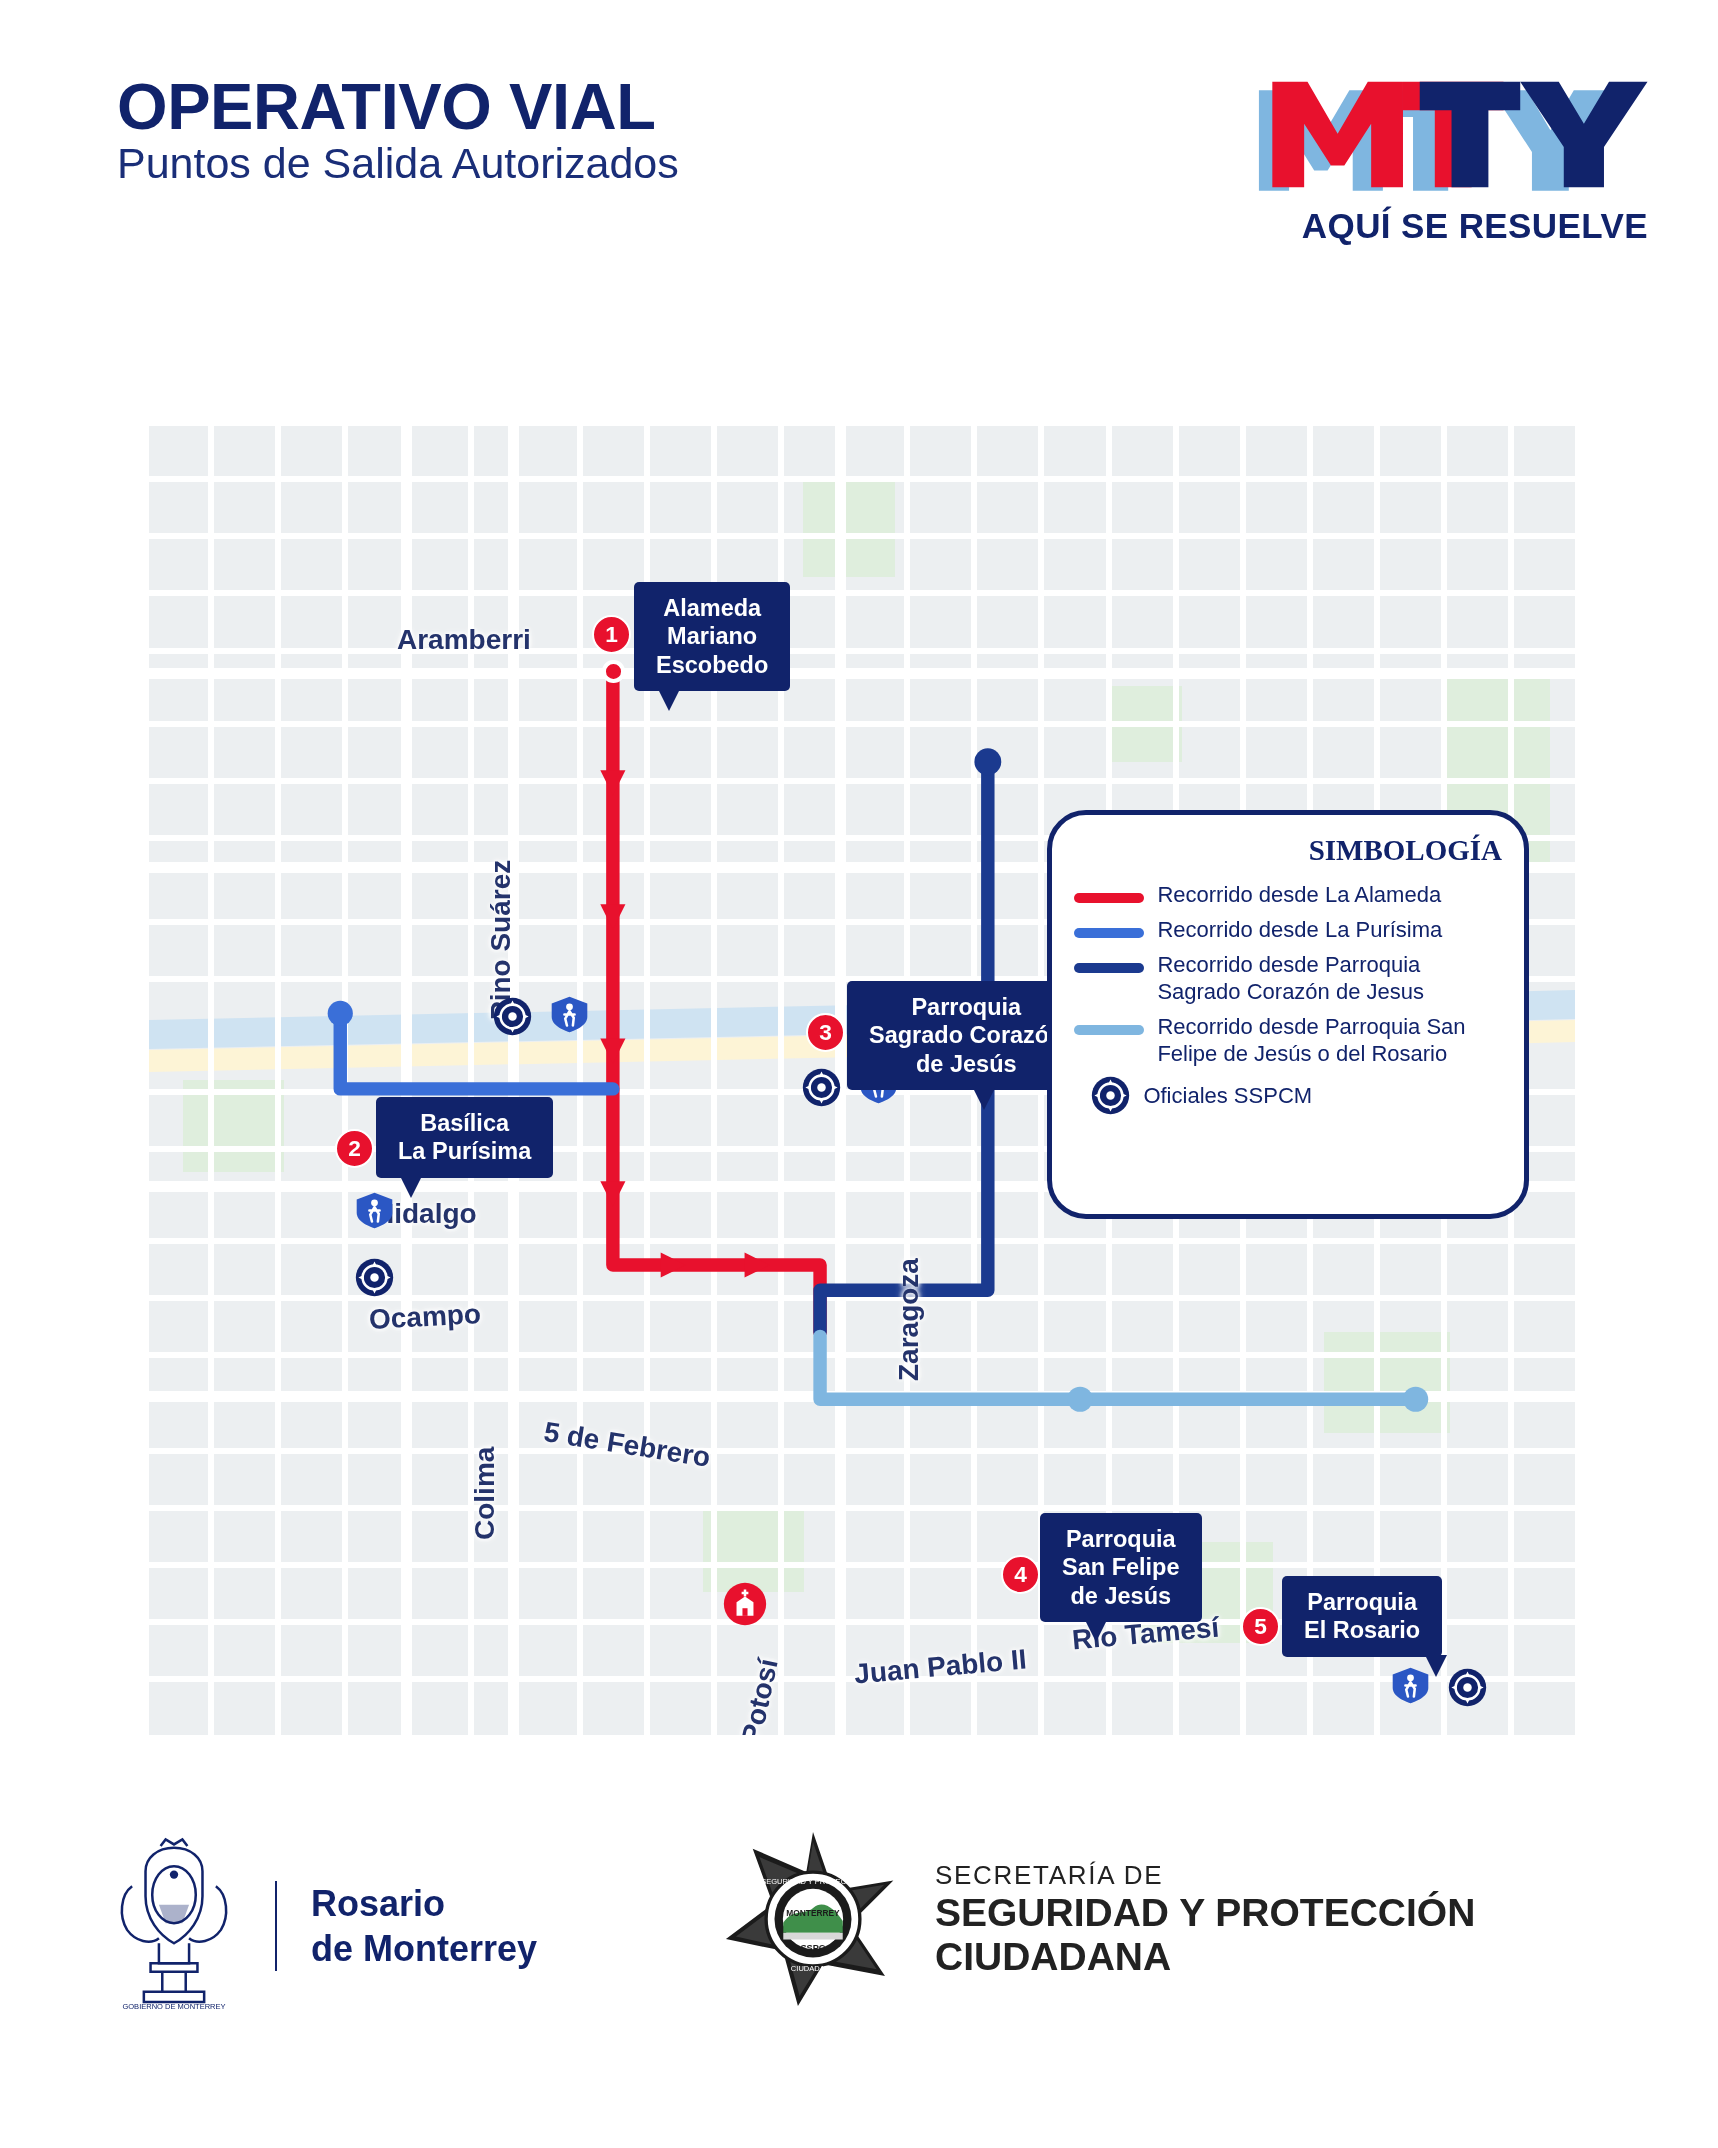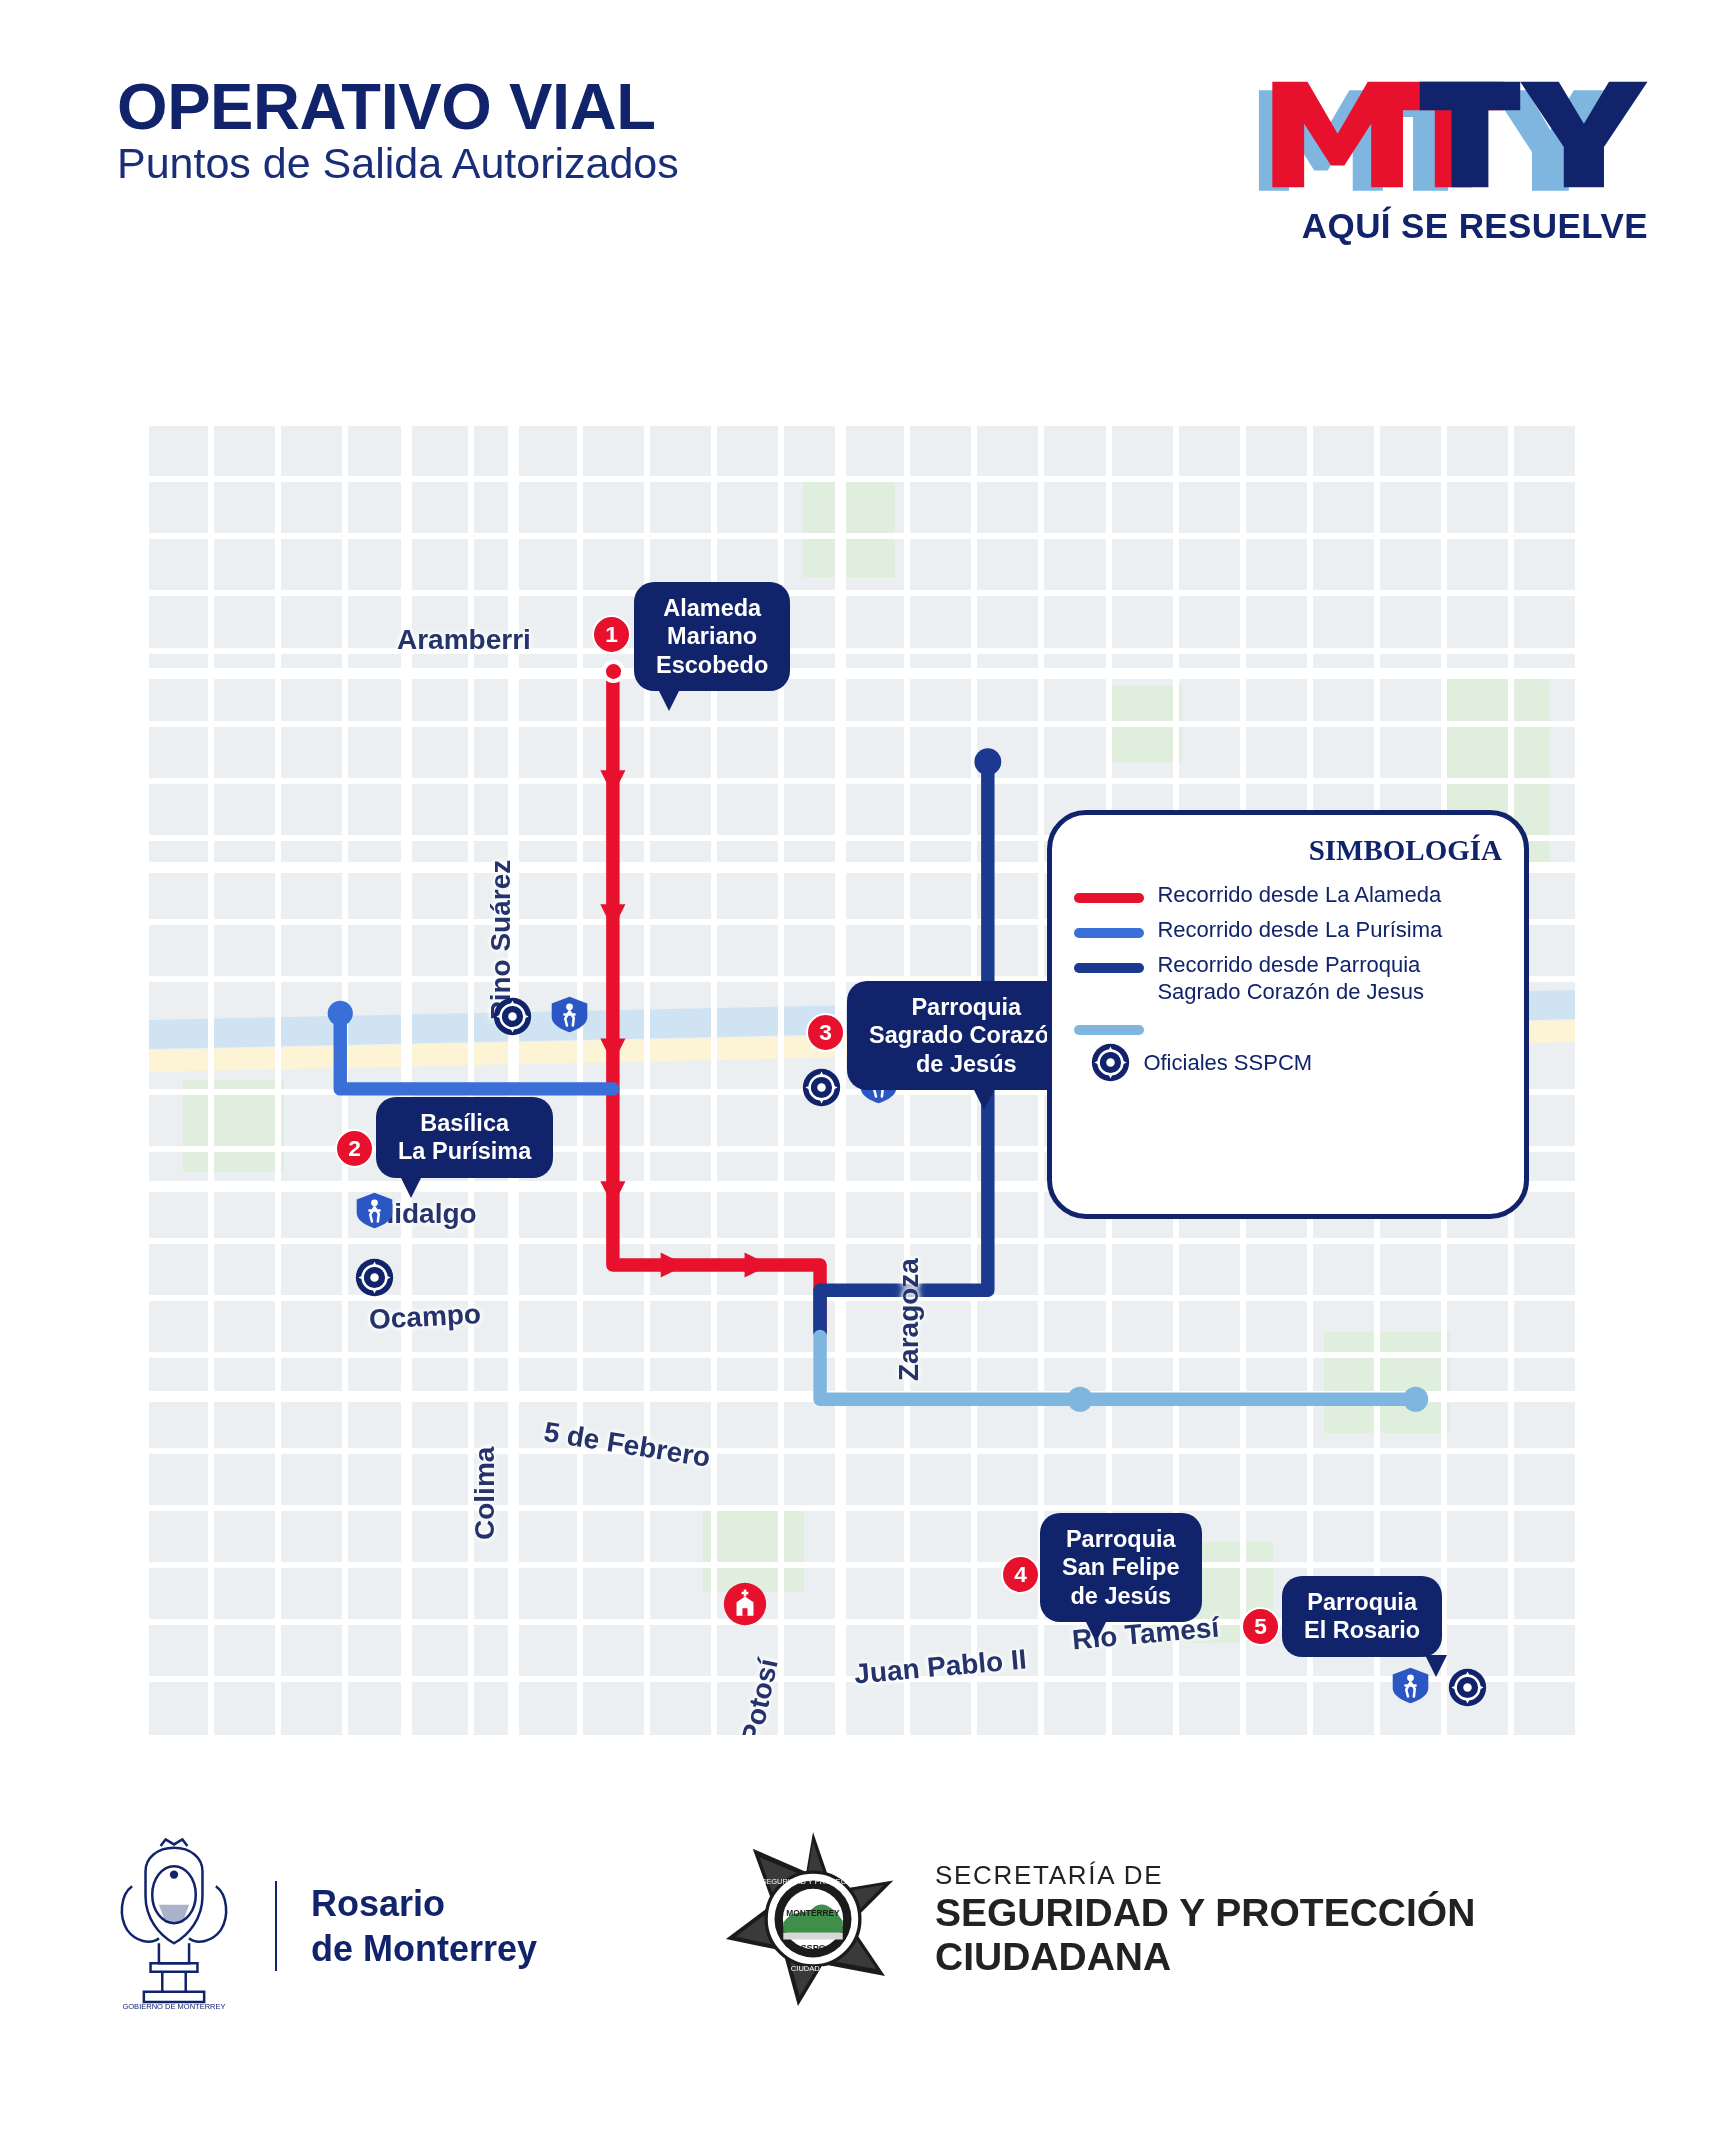--- a/index.html
+++ b/index.html
@@ -95,21 +95,21 @@
     font-size: 28px;
     white-space: nowrap;
     text-shadow: 0 0 5px #fff, 0 0 5px #fff, 0 0 8.4px #fff;
   }
 
   
   .callout {
     position: absolute;
     background: #11236b;
     color: #ffffff;
-    border-radius: 20px;
+    border-radius: 5px;
     padding: 11.7px 22px;
     font-size: 23.5px;
     font-weight: bold;
     line-height: 1.22;
     text-align: center;
     white-space: nowrap;
   }
   .callout .tail {
     position: absolute;
     width: 0; height: 0;
@@ -476,20 +476,21 @@
       <div class="legend-text">Recorrido desde La Purísima</div>
     </div>
 
     <div class="legend-row">
       <div class="legend-swatch" style="background:#1b3a8f;"></div>
       <div class="legend-text">Recorrido desde Parroquia Sagrado Corazón de Jesus</div>
     </div>
 
     <div class="legend-row">
       <div class="legend-swatch" style="background:#7fb6e0;"></div>
+      <div class="legend-text">Recorrido desde Parroquia San Felipe de Jesús o del Rosario</div>
     </div>
 
 
     <div class="legend-row">
       <div class="legend-icon">
         <svg width="39" height="39" viewBox="0 0 46 46">
           <circle cx="23" cy="23" r="22" fill="#11236b"></circle>
           <circle cx="23" cy="23" r="14" fill="none" stroke="#fff" stroke-width="3"></circle>
           <circle cx="23" cy="23" r="5" fill="#fff"></circle>
           <path d="M23 4 L26 10 L20 10 Z M23 42 L26 36 L20 36 Z M4 23 L10 20 L10 26 Z M42 23 L36 20 L36 26 Z" fill="#fff"></path>

